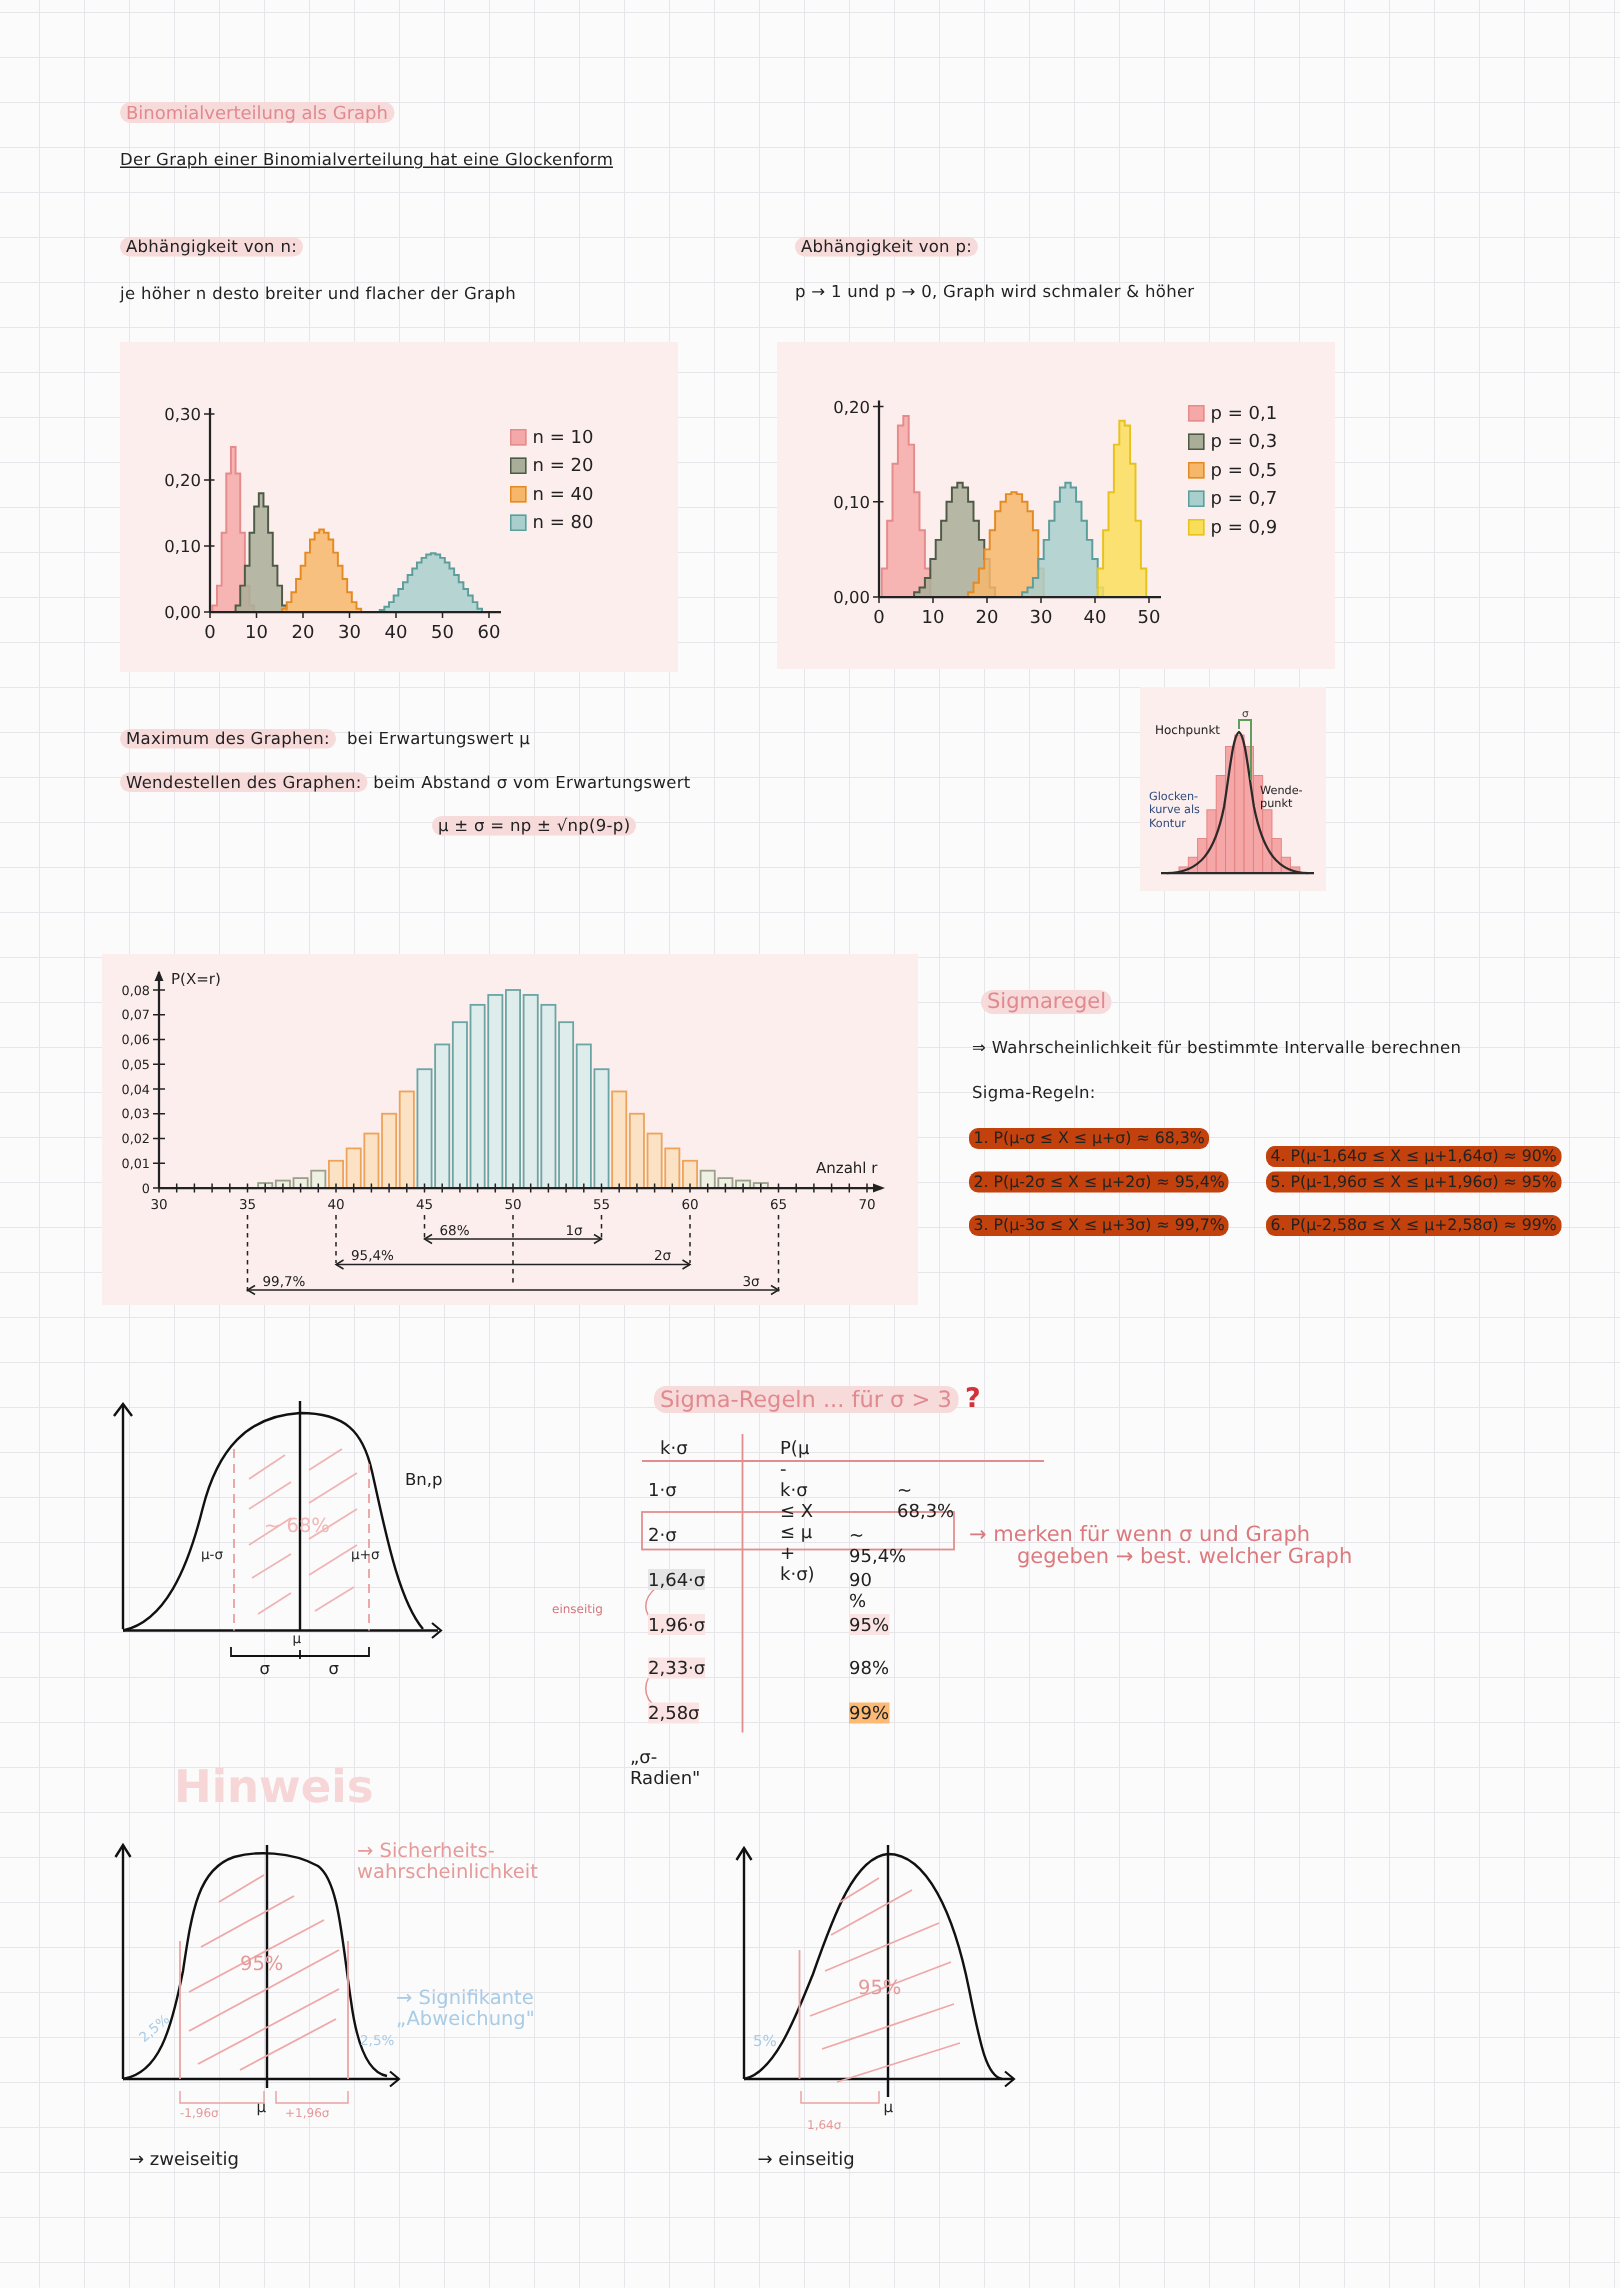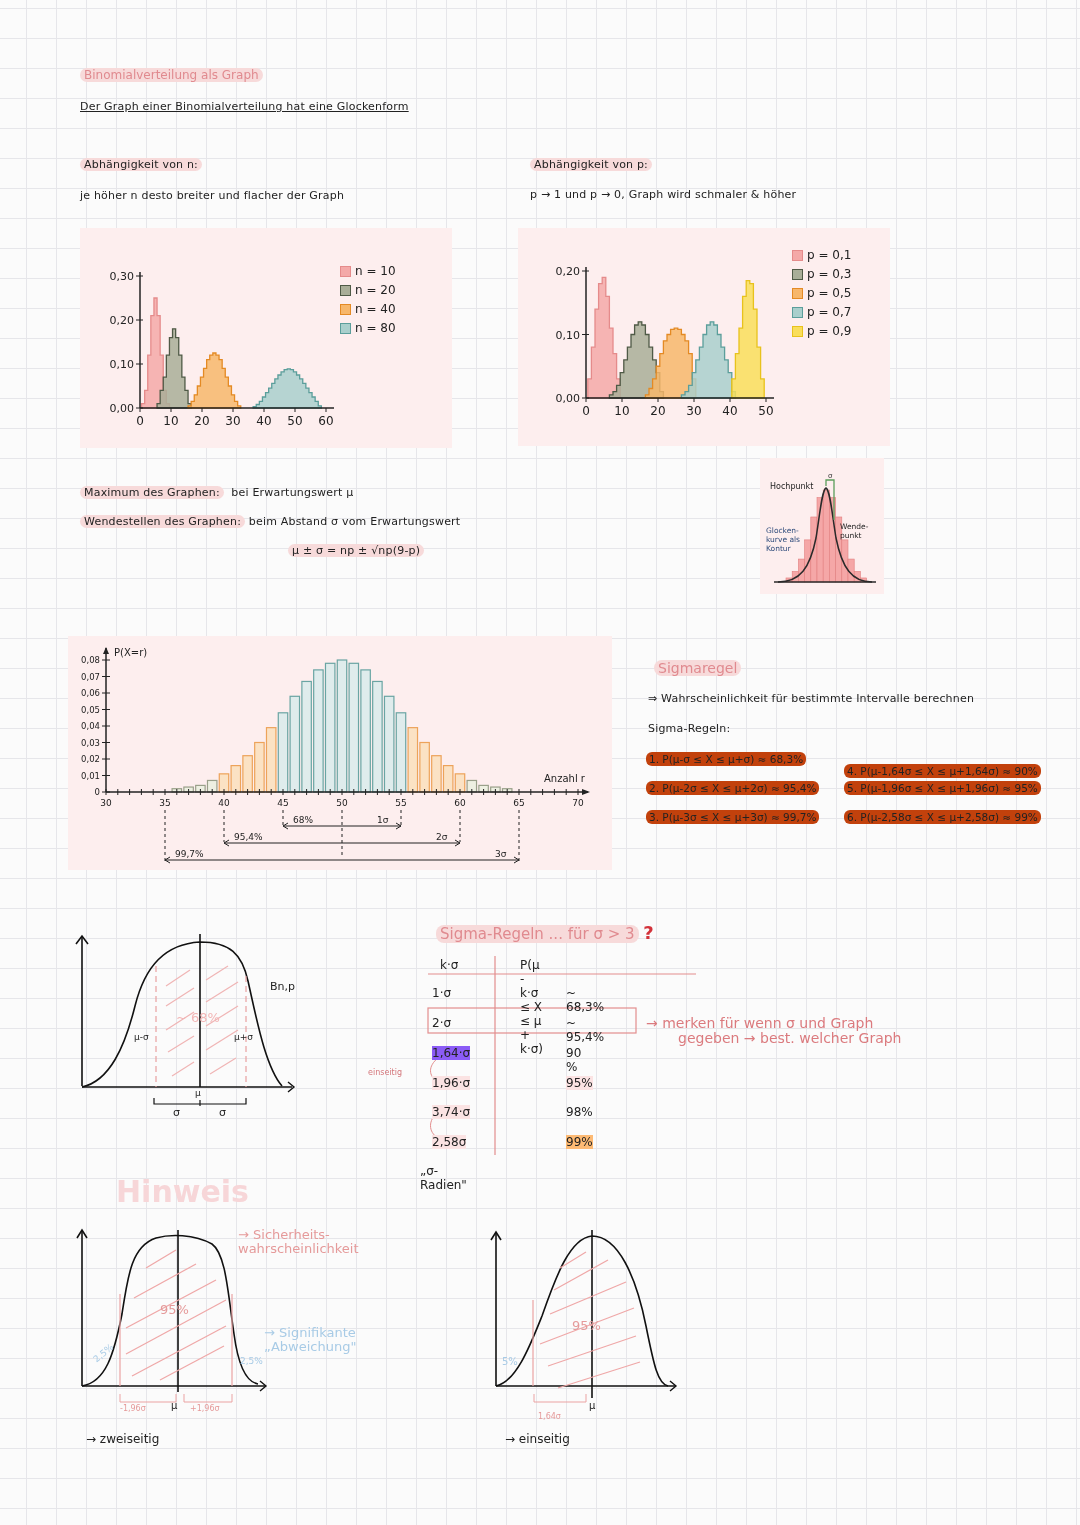--- a/index.html
+++ b/index.html
@@ -13,21 +13,21 @@
     background-position:-4px 8px;
     font-family:"DejaVu Sans",sans-serif;color:#222;
   }
   .abs{position:absolute;}
   .hl{background:#f7dada;border-radius:8px;padding:0 4px;}
   .pinktxt{color:#e08a8f;}
   .t{font-size:11px;letter-spacing:0.2px;white-space:nowrap;}
   .h{font-size:12px;white-space:nowrap;}
   .panel{position:absolute;background:#fdeeee;}
   svg{position:absolute;overflow:visible;}
-  .legend{position:absolute;font-size:12px;line-height:19px;}
+  .legend{position:absolute;font-size:12px;line-height:19px;margin-top:20px;}
   .legend .row{display:flex;align-items:center;gap:4px;}
   .legend .sw{width:11px;height:11px;border:1.5px solid;box-sizing:border-box;}
   .rules .r{position:absolute;font-size:10.5px;white-space:nowrap;background:#c2410c;padding:1px 3px;border-radius:6px;}
   .tbl{position:absolute;font-size:12px;}
 </style>
 </head>
 <body>
 
 <div class="abs h pinktxt" style="left:80px;top:68px;"><span class="hl">Binomialverteilung als Graph</span></div>
 <div class="abs t" style="left:80px;top:100px;text-decoration:underline;">Der Graph einer Binomialverteilung hat eine Glockenform</div>
@@ -353,28 +353,28 @@
     <line x1="8" y1="24" x2="276" y2="24" stroke="#e38e8e" stroke-width="1.2"></line>
     <line x1="75" y1="6" x2="75" y2="205" stroke="#e38e8e" stroke-width="1.2"></line>
     <rect x="8" y="58" width="208" height="25" fill="none" stroke="#e38e8e" stroke-width="1.2"></rect>
     <path d="M18,108 C8,116 8,126 18,132" fill="none" stroke="#e38e8e" stroke-width="1"></path>
     <path d="M18,162 C8,170 8,182 18,188" fill="none" stroke="#e38e8e" stroke-width="1"></path>
   </svg>
   <div class="abs" style="left:440px;top:958px;">k·σ</div>
   <div class="abs" style="left:520px;top:958px;">P(μ - k·σ ≤ X ≤ μ + k·σ)</div>
   <div id="sigma-rows">
       <div class="abs" style="left: 432px; top: 986px; font-size: 12px;">1·σ</div>
-      <div class="abs" style="left: 566px; top: 986px; font-size: 12px;">~ 68,3%</div>
+      <div class="abs" style="left: 566px; top: 986px; font-size: 12px; padding-left: 32px;">~ 68,3%</div>
       <div class="abs" style="left: 432px; top: 1016px; font-size: 12px;">2·σ</div>
       <div class="abs" style="left: 566px; top: 1016px; font-size: 12px;">~ 95,4%</div>
-      <div class="abs" style="left: 432px; top: 1046px; font-size: 12px; background: #8b5cf6;">1,64·σ</div>
+      <div class="abs" style="left: 432px; top: 1046px; font-size: 12px; background: #e5e5e5;">1,64·σ</div>
       <div class="abs" style="left: 566px; top: 1046px; font-size: 12px;">90 %</div>
       <div class="abs" style="left: 432px; top: 1076px; font-size: 12px; background: rgb(251, 227, 227);">1,96·σ</div>
       <div class="abs" style="left: 566px; top: 1076px; font-size: 12px; background: rgb(251, 227, 227);">95%</div>
-      <div class="abs" style="left: 432px; top: 1105px; font-size: 12px; background: rgb(251, 227, 227);">3,74·σ</div>
+      <div class="abs" style="left: 432px; top: 1105px; font-size: 12px; background: rgb(251, 227, 227);">2,33·σ</div>
       <div class="abs" style="left: 566px; top: 1105px; font-size: 12px; text-align: right;">98%</div>
       <div class="abs" style="left: 432px; top: 1135px; font-size: 12px; background: rgb(251, 227, 227);">2,58σ</div>
       <div class="abs" style="left: 566px; top: 1135px; font-size: 12px; background: #fdba74;">99%</div>
     </div>
   <div class="abs" style="left:368px;top:1068px;font-size:8px;color:#d4777c;">einseitig</div>
   <div class="abs" style="left:420px;top:1164px;">„σ-Radien"</div>
 </div>
 <div class="abs pinktxt" style="left:646px;top:1016px;font-size:14px;line-height:15px;color:#db7a7e;">
   <div>→ merken für wenn σ und Graph</div>
   <div style="padding-left:32px;">gegeben → best. welcher Graph</div>

